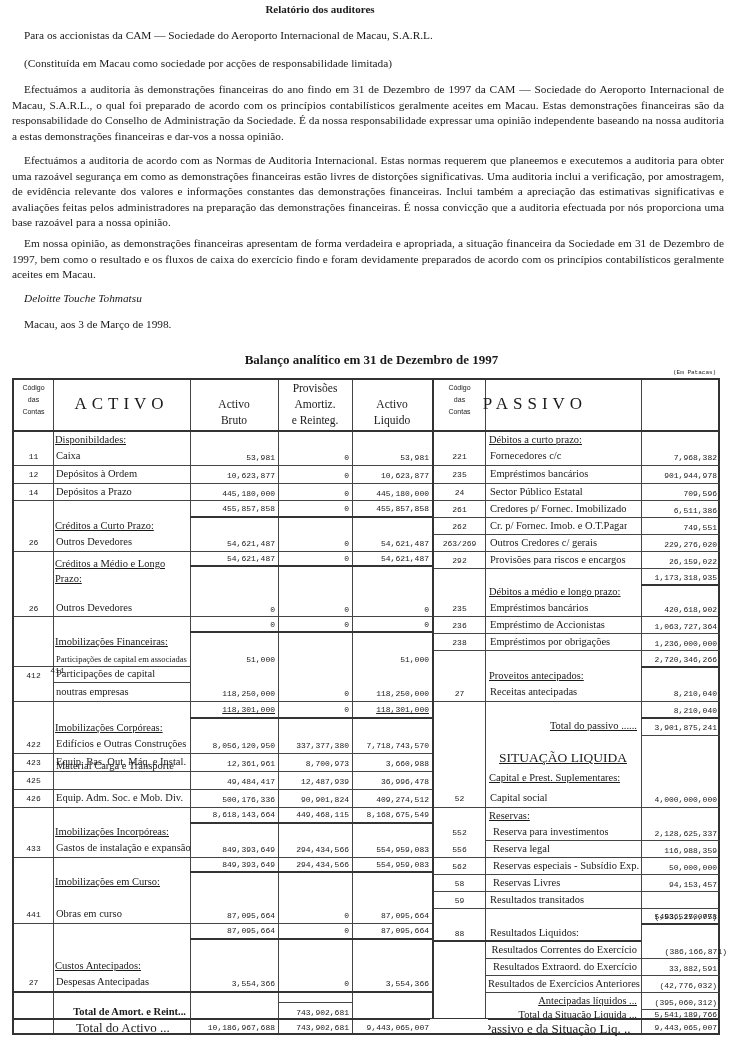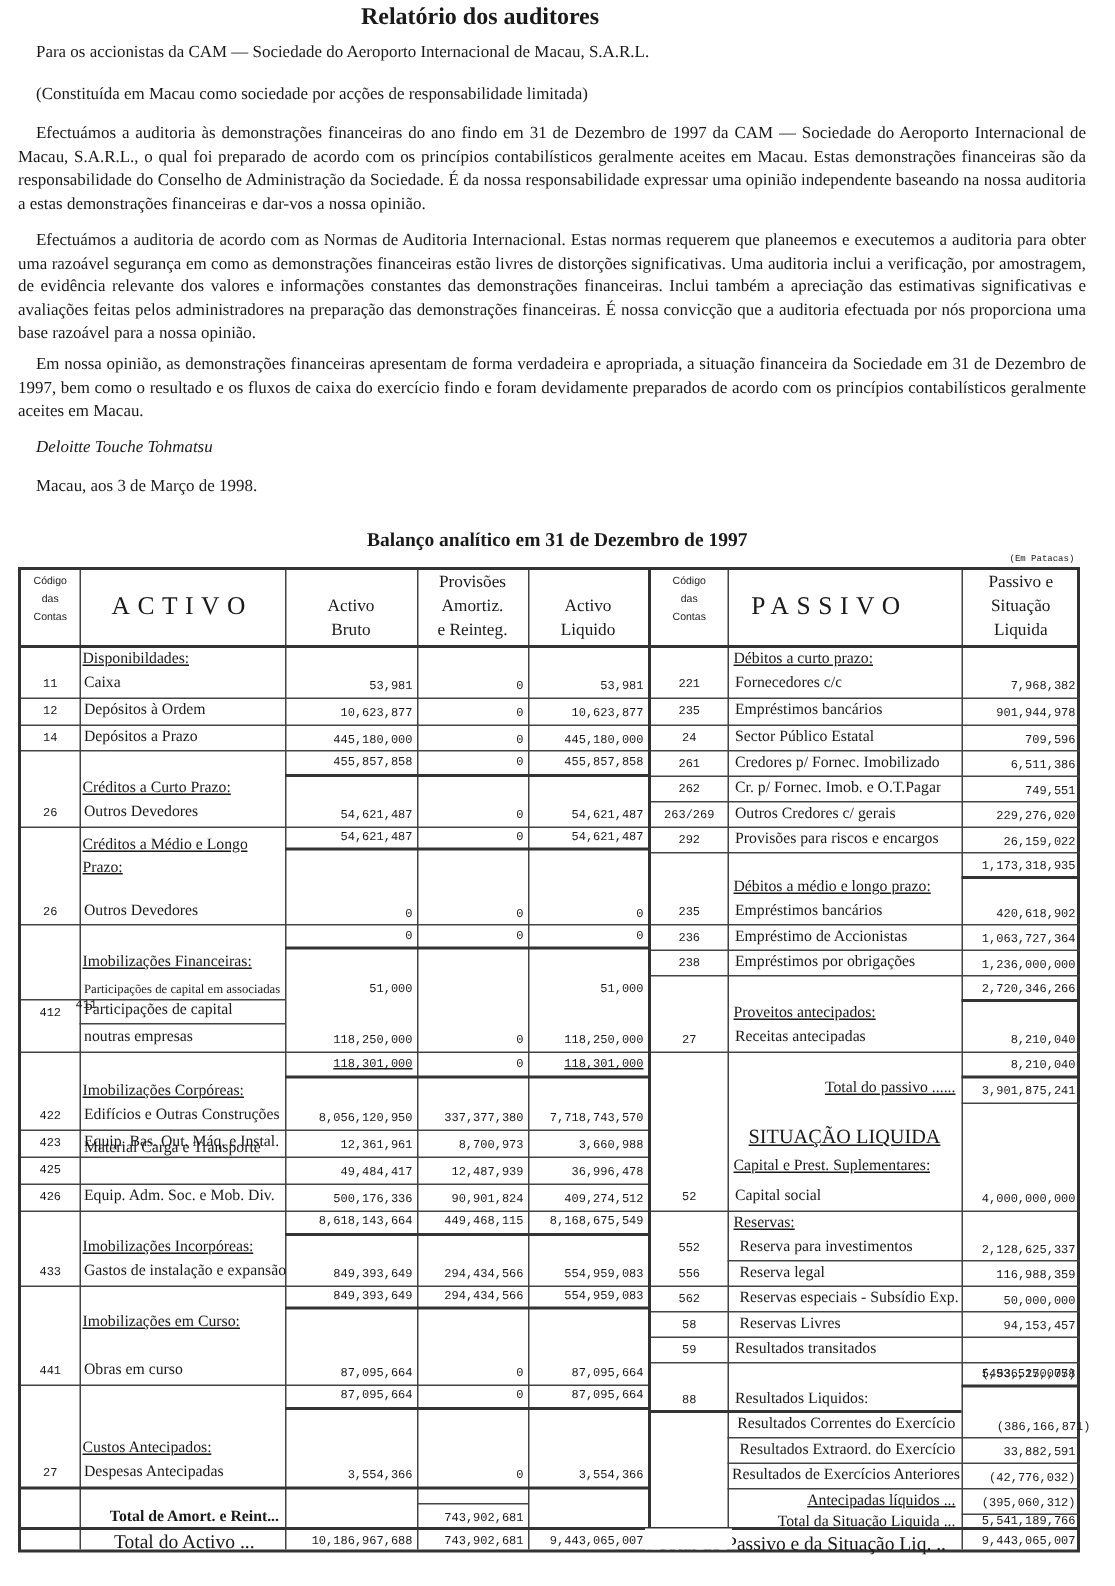--- a/index.html
+++ b/index.html
@@ -1,18 +1,18 @@
 <!DOCTYPE html>
 <html><head>
 <meta charset="utf-8">
 <style>
   html, body { margin:0; padding:0; background:#ffffff; }
   body { width:743px; height:1057px; position:relative; overflow:hidden; color:#1a1a1a;
          font-family:"Liberation Serif", serif; }
-  .title { position:absolute; top:3px; left:0; width:640px; text-align:center; font-weight:bold; font-size:16px; }
+  .title { position:absolute; top:3px; left:0; width:640px; text-align:center; font-weight:bold; font-size:11px; }
   .para { position:absolute; left:12px; width:712px; font-size:11.3px; line-height:15.6px; text-align:justify; }
   .para.indent { text-indent:12px; }
   .plain { position:absolute; left:24px; font-size:11.3px; }
   .italic { font-style:italic; }
   .table-title { position:absolute; top:352px; left:0; width:743px; text-align:center; font-weight:bold; font-size:13px; }
   .unit { position:absolute; top:369px; left:673px; font-family:"Liberation Mono", monospace; font-size:6px; }
 
   .tbl { position:absolute; left:12px; top:378px; width:708px; height:657px; border:2px solid #333; box-sizing:border-box; }
   .vline { position:absolute; top:0; bottom:0; width:1px; background:#444; }
   .vline.thick { width:2px; background:#333; }
@@ -77,26 +77,21 @@
   </div>
   <div class="cell hdr-col" style="left:338px; top:16px; width:80px;">
     <div>Activo</div>
     <div>Liquido</div>
   </div>
   <div class="cell hdr-small" style="left:420px; top:2px; width:51px;">
     <div>Código</div>
     <div>das</div>
     <div>Contas</div>
   </div>
-  <div class="cell hdr-big" style="left:461px; top:14px; width:156px;">PASSIVO</div>
-  <div class="cell hdr-col" style="left:627px; top:0px; width:79px;">
-    <div>Passivo e</div>
-    <div>Situação</div>
-    <div>Liquida</div>
-  </div>
+  <div class="cell hdr-big" style="left:443px; top:14px; width:156px;">PASSIVO</div>
 
   <div class="cell sect" style="left:39px; top:54px;">Disponibildades:</div>
 
   <div class="cell code" style="left:0; top:72px; width:39px;">11</div>
   <div class="cell lbl" style="left:39px; top:70px;">Caixa</div>
   <div class="cell num" style="left:176px; top:73px; width:88px;">53,981</div>
   <div class="cell num" style="left:264px; top:73px; width:74px;">0</div>
   <div class="cell num" style="left:338px; top:73px; width:80px;">53,981</div>
   <div class="hline" style="top:85px; left:0; width:418px;"></div>
 

